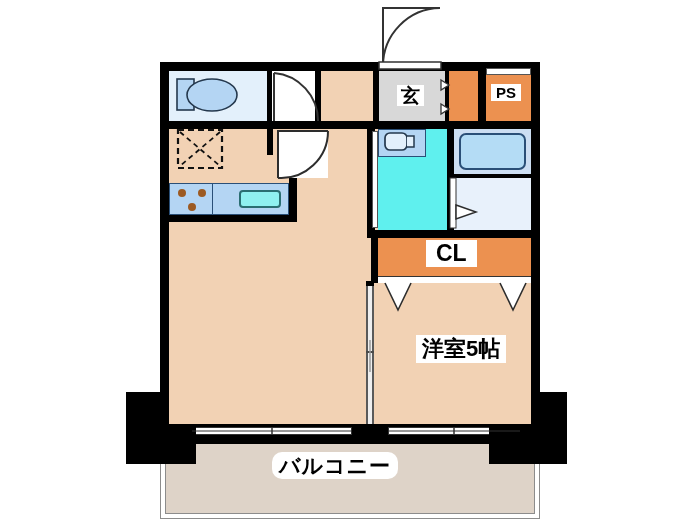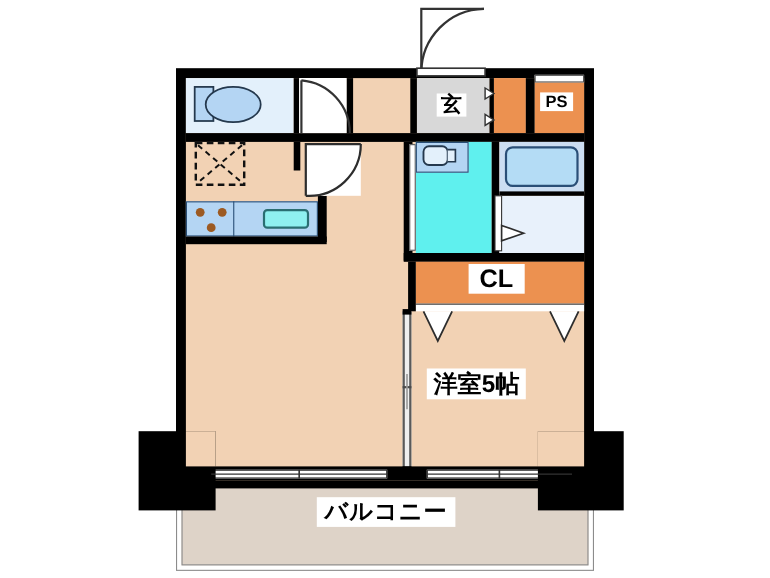--- a/index.html
+++ b/index.html
@@ -177,23 +177,23 @@
 
     <g>
       <line x1="272" y1="427" x2="272" y2="435" stroke="#333" stroke-width="1.5"></line>
       <line x1="454" y1="427" x2="454" y2="435" stroke="#333" stroke-width="1.5"></line>
       <line x1="192" y1="431" x2="352" y2="431" stroke="#333" stroke-width="1"></line>
       <line x1="388" y1="431" x2="520" y2="431" stroke="#333" stroke-width="1"></line>
     </g>
   </svg>
 
 
-  <div class="lbl lbl-room" style="left:388px;top:335px;">洋室5帖</div>
+  <div class="lbl lbl-room" style="left:416px;top:335px;">洋室5帖</div>
 
-  <div class="lbl lbl-bal" style="left:288px;top:452px;">バルコニー</div>
+  <div class="lbl lbl-bal" style="left:272px;top:452px;border-radius:10px;">バルコニー</div>
 
   <div class="lbl lbl-cl" style="left:426px;top:240px;">CL</div>
 
   <div class="lbl lbl-gen" style="left:397px;top:85px;">玄</div>
 
   <div class="lbl lbl-ps" style="left:491px;top:84px;">PS</div>
 
 </div>
 
 </body></html>

